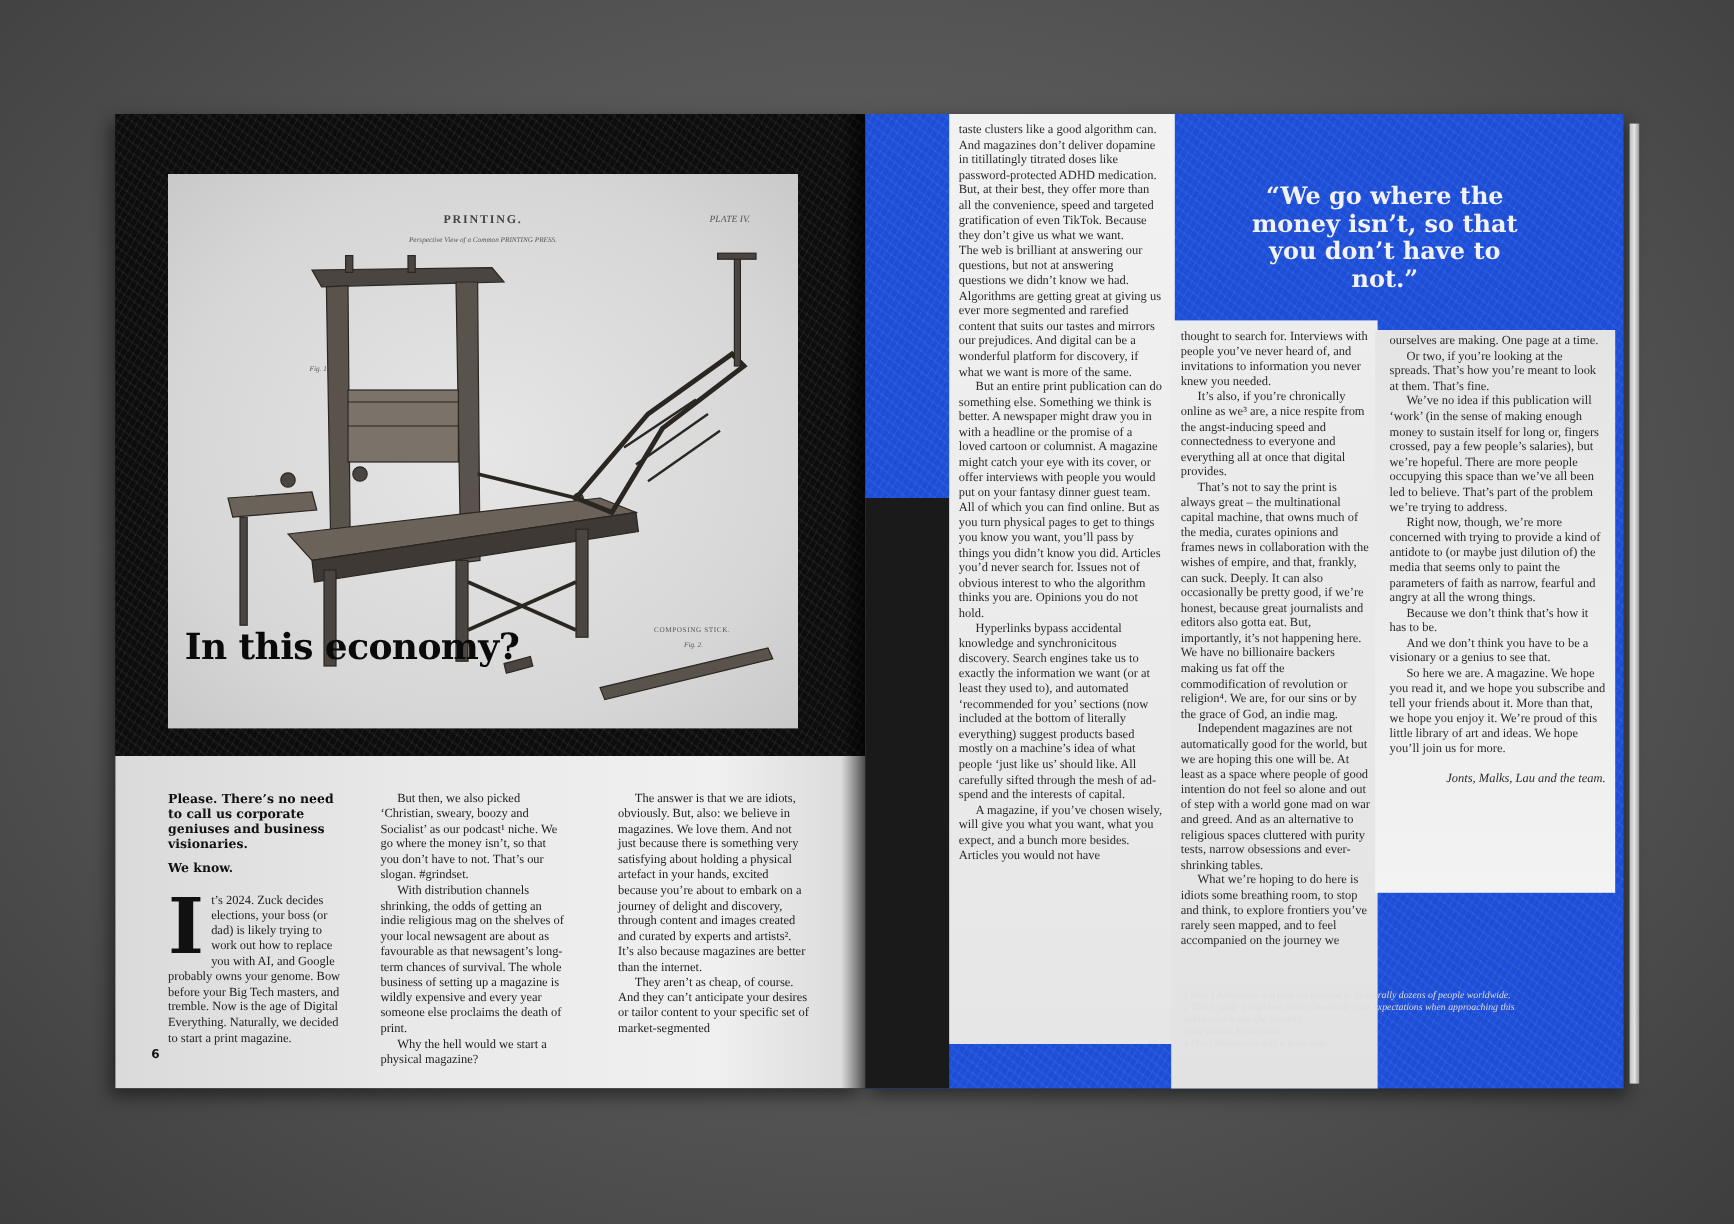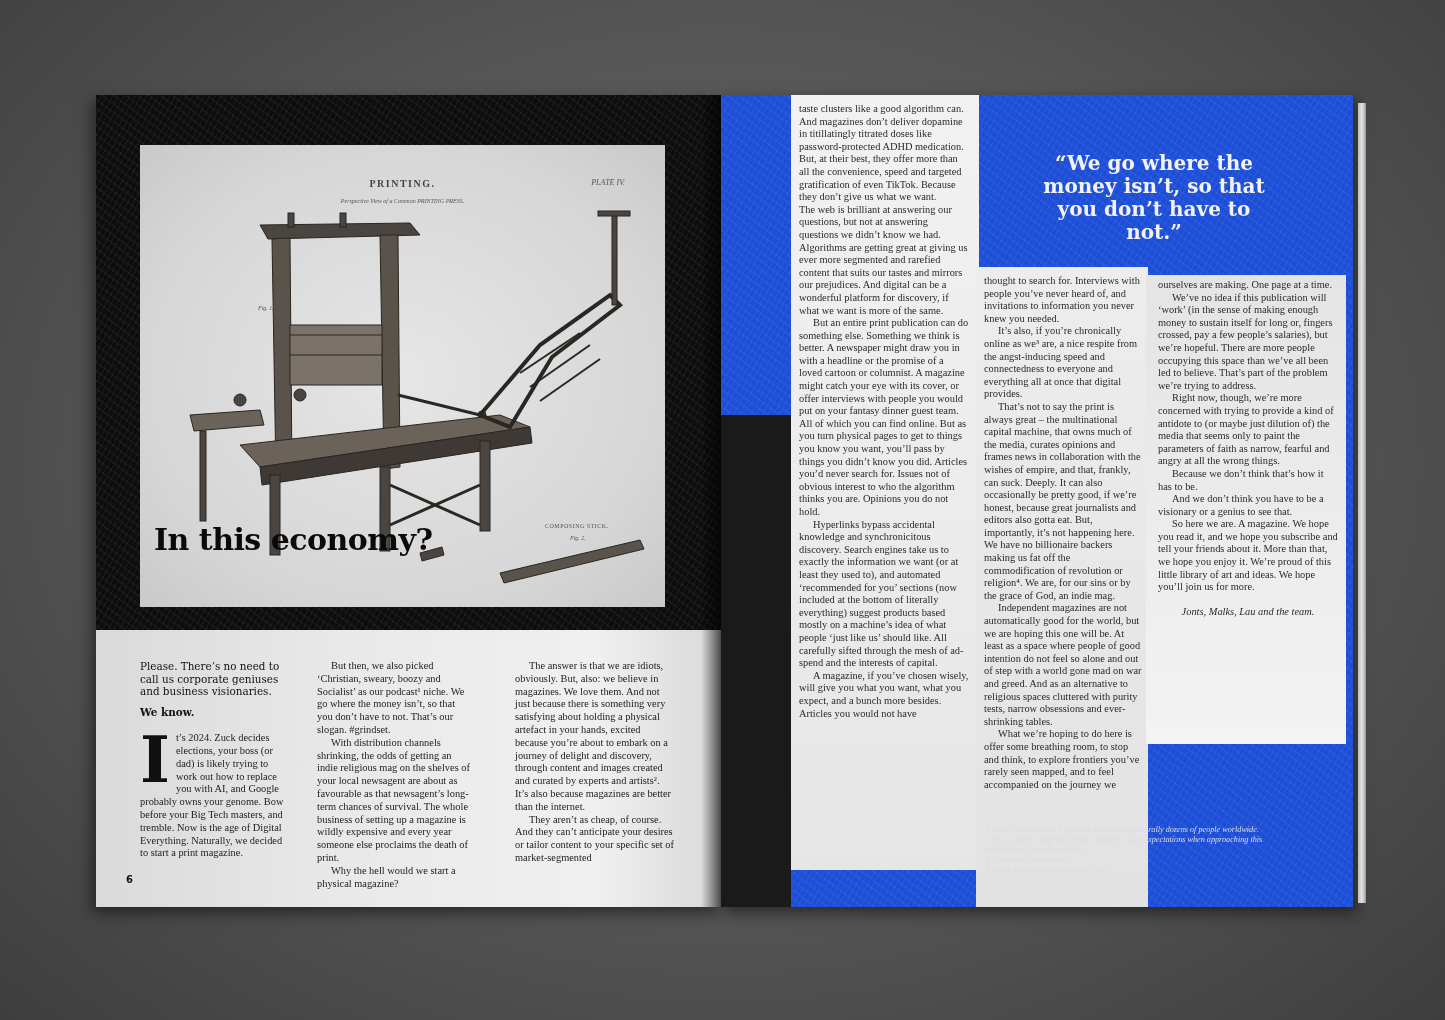--- a/index.html
+++ b/index.html
@@ -57,42 +57,42 @@
   .textpanel {
     position:absolute; left:0; top:535px; width:625px; height:277px;
     background: linear-gradient(90deg,#dadada 0%, #e9e9e9 40%, #f0f0f0 80%, #d8d8d8 100%);
   }
   .col { position:absolute; top:30px; font-size:10.4px; line-height:12.8px; color:#222; }
   .col p { margin:0; text-indent:14px; }
   .col p.noindent { text-indent:0; }
   .c1 { left:44px; width:150px; }
   .c2 { left:221px; width:155px; }
   .c3 { left:419px; width:160px; }
-  .deck { font-family:"DejaVu Serif", serif; font-weight:normal; font-size:10.4px; line-height:12.5px; color:#111; margin-bottom:8px; }
+  .deck { font-family:"DejaVu Serif", serif; font-weight:bold; font-size:10.4px; line-height:12.5px; color:#111; margin-bottom:8px; }
   .deck2 { font-family:"DejaVu Serif", serif; font-weight:bold; font-size:10.4px; color:#111; margin-bottom:14px; }
   .dropcap { float:left; font-family:"DejaVu Serif", serif; font-weight:bold; font-size:64px; line-height:52px; margin:2px 6px 0 0; color:#111; }
   .pagenum { position:absolute; left:30px; top:779px; font-family:"DejaVu Sans", sans-serif; font-weight:bold; font-size:10px; color:#111; }
 
   
   .rcol { position:absolute; background:#ececec; font-size:10.4px; line-height:12.6px; color:#2a2a2a; }
   .rcol p { margin:0; text-indent:14px; }
   .rcol p.noindent { text-indent:0; }
   .r1 { left:70px; top:0; width:188px; height:775px; padding:8px 10px 0 8px; box-sizing:border-box;
         background:linear-gradient(180deg,#f2f2f2,#e6e6e6); }
   .r2 { left:255px; top:172px; width:172px; height:644px; padding:8px 6px 0 8px; box-sizing:border-box;
         background:linear-gradient(180deg,#ededed,#e2e2e2); }
   .r3 { left:425px; top:180px; width:200px; height:469px; padding:4px 8px 0 12px; box-sizing:border-box;
         background:linear-gradient(180deg,#e4e4e4,#f3f3f3); }
   .subhead { font-family:"DejaVu Serif", serif; font-weight:bold; font-size:10.4px; line-height:12px; color:#111; margin:14px 0 14px; }
   .subhead em { font-style:italic; }
   .pullquote {
     position:absolute; left:318px; top:57px; width:230px; text-align:center;
     font-family:"DejaVu Serif", serif; font-weight:bold; font-size:20px; line-height:23px; color:#f2f2f2;
   }
-  .signoff { font-style:italic; text-align:center; margin-top:12px; }
+  .signoff { font-style:italic; text-align:right; margin-top:12px; }
   .footnotes { position:absolute; left:265px; top:730px; width:300px; font-style:italic; font-size:8.2px; line-height:10px; color:#ddd; }
   .footnotes div { margin:0; }
   .darkblock { position:absolute; left:0; top:320px; width:70px; height:492px; background:#1a1a1a; }
 </style>
 </head>
 <body>
 
 <div class="spread">
 
   <div class="page-left">
@@ -189,25 +189,26 @@
       <p>A magazine, if you’ve chosen wisely, will give you what you want, what you expect, and a bunch more besides. Articles you would not have</p>
     </div>
 
     <div class="pullquote">“We go where the money isn’t, so that you don’t have to not.”</div>
 
     <div class="rcol r2">
       <p class="noindent">thought to search for. Interviews with people you’ve never heard of, and invitations to information you never knew you needed.</p>
       <p>It’s also, if you’re chronically online as we³ are, a nice respite from the angst-inducing speed and connectedness to everyone and everything all at once that digital provides.</p>
       <p>That’s not to say the print is always great – the multinational capital machine, that owns much of the media, curates opinions and frames news in collaboration with the wishes of empire, and that, frankly, can suck. Deeply. It can also occasionally be pretty good, if we’re honest, because great journalists and editors also gotta eat. But, importantly, it’s not happening here. We have no billionaire backers making us fat off the commodification of revolution or religion⁴. We are, for our sins or by the grace of God, an indie mag.</p>
       <p>Independent magazines are not automatically good for the world, but we are hoping this one will be. At least as a space where people of good intention do not feel so alone and out of step with a world gone mad on war and greed. And as an alternative to religious spaces cluttered with purity tests, narrow obsessions and ever-shrinking tables.</p>
-      <p>What we’re hoping to do here is offer some breathing room, to stop and think, to explore frontiers you’ve rarely seen mapped, and to feel accompanied on the journey we</p>
+      <p>What we’re hoping to do here is idiots some breathing room, to stop and think, to explore frontiers you’ve rarely seen mapped, and to feel accompanied on the journey we</p>
     </div>
 
     <div class="rcol r3">
       <p class="noindent">ourselves are making. One page at a time.</p>
+      <p>Or two, if you’re looking at the spreads. That’s how you’re meant to look at them. That’s fine.</p>
       <p>We’ve no idea if this publication will ‘work’ (in the sense of making enough money to sustain itself for long or, fingers crossed, pay a few people’s salaries), but we’re hopeful. There are more people occupying this space than we’ve all been led to believe. That’s part of the problem we’re trying to address.</p>
       <p>Right now, though, we’re more concerned with trying to provide a kind of antidote to (or maybe just dilution of) the media that seems only to paint the parameters of faith as narrow, fearful and angry at all the wrong things.</p>
       <p>Because we don’t think that’s how it has to be.</p>
       <p>And we don’t think you have to be a visionary or a genius to see that.</p>
       <p>So here we are. A magazine. We hope you read it, and we hope you subscribe and tell your friends about it. More than that, we hope you enjoy it. We’re proud of this little library of art and ideas. We hope you’ll join us for more.</p>
       <div class="signoff">Jonts, Malks, Lau and the team.</div>
     </div>
 
     <div class="footnotes">
       <div>1 Beer Christianity is a podcast listened to by literally dozens of people worldwide.</div>

